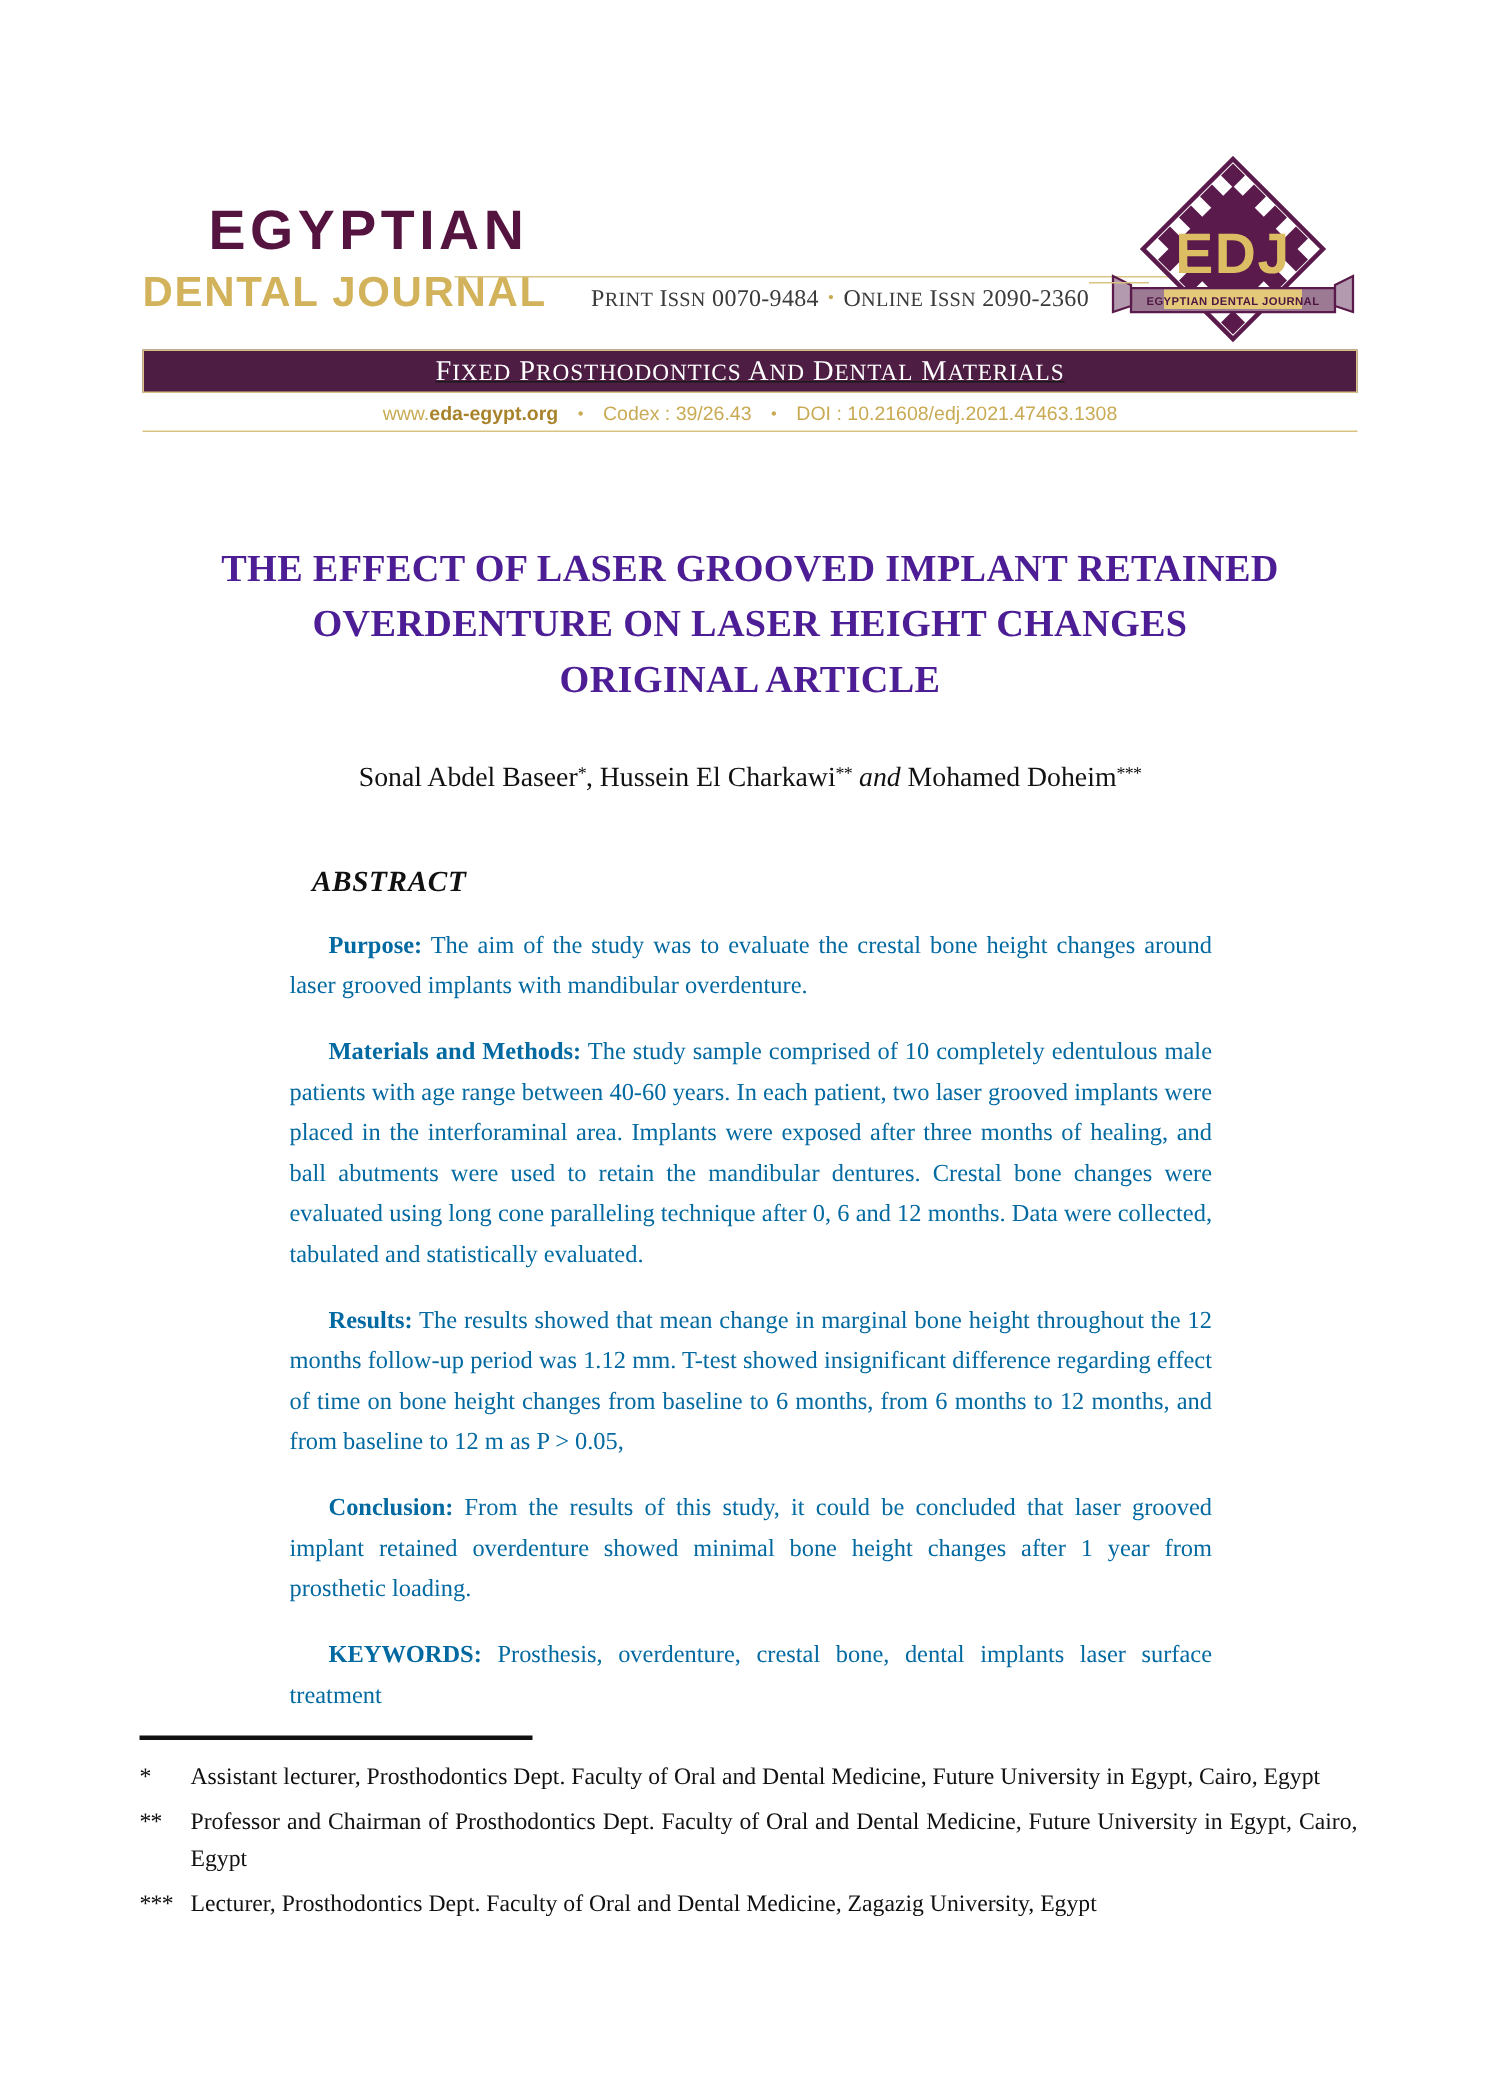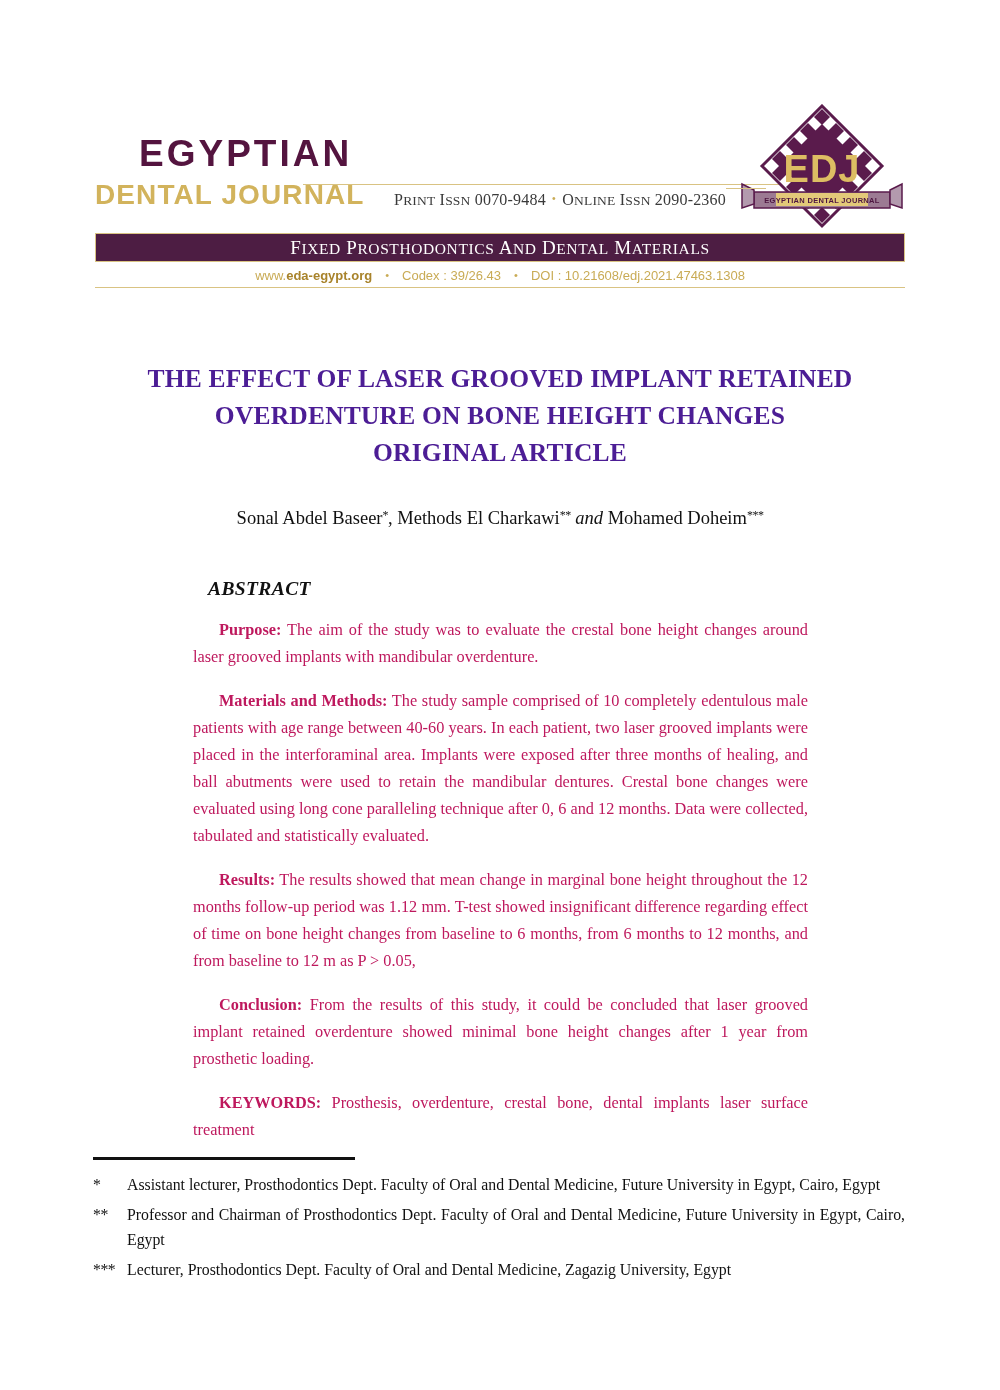--- a/index.html
+++ b/index.html
@@ -117,20 +117,21 @@
     left: 95px;
     top: 233px;
     width: 810px;
     height: 29px;
     background: #4d1d43;
     border: 1px solid #d9c383;
     box-sizing: border-box;
     display: flex;
     align-items: center;
     justify-content: center;
+    text-decoration: underline;
   }
   .banner-text {
     color: #ffffff;
     font-family: "Liberation Serif", "DejaVu Serif", serif;
     font-size: 19px;
     letter-spacing: 0.6px;
     white-space: nowrap;
   }
   .banner-text .sc { font-size: 15.5px; }
 
@@ -202,21 +203,21 @@
     top: 616px;
     width: 615px;
   }
   .abstract-body p {
     margin: 0 0 17px 0;
     text-indent: 26px;
     text-align: justify;
     font-family: "Liberation Serif", "DejaVu Serif", serif;
     font-size: 16.3px;
     line-height: 27px;
-    color: #be185d;
+    color: #0369a1;
   }
   .abstract-body p b { font-weight: bold; }
 
   
   .foot-rule {
     position: absolute;
     left: 93px;
     top: 1157px;
     width: 262px;
     height: 3px;
@@ -309,26 +310,26 @@
     <span class="banner-text"><span>F</span><span class="sc">IXED</span><span> P</span><span class="sc">ROSTHODONTICS</span><span> A</span><span class="sc">ND</span><span> D</span><span class="sc">ENTAL</span><span> M</span><span class="sc">ATERIALS</span></span>
   </div>
 
   <div class="doi-line">
     <span>www.</span><b>eda-egypt.org</b><span class="sep">•</span><span>Codex : 39/26.43</span><span class="sep">•</span><span>DOI : 10.21608/edj.2021.47463.1308</span>
   </div>
   <div class="doi-rule"></div>
 
   <div class="article-title">
     <div>THE EFFECT OF LASER GROOVED IMPLANT RETAINED</div>
-    <div>OVERDENTURE ON BONE HEIGHT CHANGES</div>
+    <div>OVERDENTURE ON LASER HEIGHT CHANGES</div>
     <div>ORIGINAL ARTICLE</div>
   </div>
 
   <div class="authors">
-    <span>Sonal Abdel Baseer</span><sup>*</sup>, <span>Methods El Charkawi</span><sup>**</sup> <i>and</i> <span>Mohamed Doheim</span><sup>***</sup>
+    <span>Sonal Abdel Baseer</span><sup>*</sup>, <span>Hussein El Charkawi</span><sup>**</sup> <i>and</i> <span>Mohamed Doheim</span><sup>***</sup>
   </div>
 
   <div class="abstract-head">ABSTRACT</div>
   <div class="abstract-body">
       <p><b>Purpose:</b><span> The aim of the study was to evaluate the crestal bone height changes around laser grooved implants with mandibular overdenture.</span></p>
       <p><b>Materials and Methods:</b><span> The study sample comprised of 10 completely edentulous male patients with age range between 40-60 years. In each patient, two laser grooved implants were placed in the interforaminal area. Implants were exposed after three months of healing, and ball abutments were used to retain the mandibular dentures. Crestal bone changes were evaluated using long cone paralleling technique after 0, 6 and 12 months. Data were collected, tabulated and statistically evaluated.</span></p>
       <p><b>Results:</b><span> The results showed that mean change in marginal bone height throughout the 12 months follow-up period was 1.12 mm. T-test showed insignificant difference regarding effect of time on bone height changes from baseline to 6 months, from 6 months to 12 months, and from baseline to 12 m as P &gt; 0.05,</span></p>
       <p><b>Conclusion:</b><span> From the results of this study, it could be concluded that laser grooved implant retained overdenture showed minimal bone height changes after 1 year from prosthetic loading.</span></p>
       <p><b>KEYWORDS:</b><span> Prosthesis, overdenture, crestal bone, dental implants laser surface treatment</span></p>
     </div>

